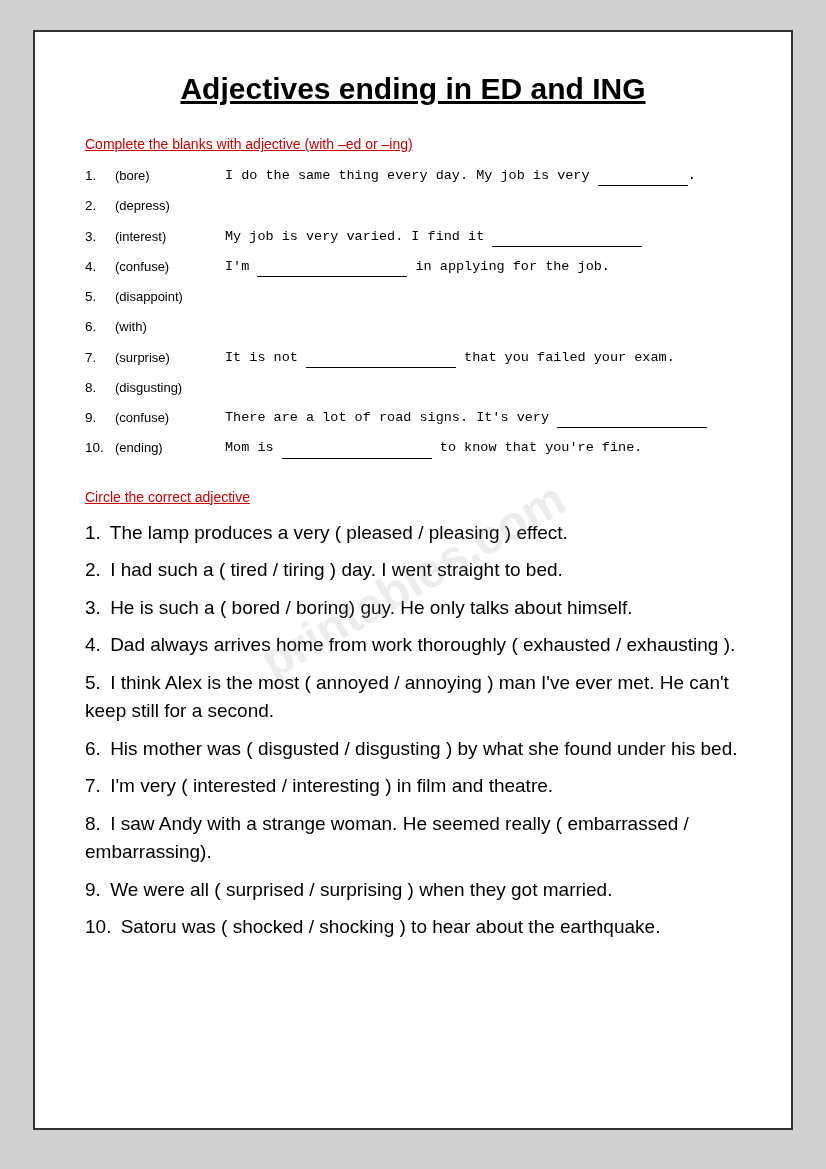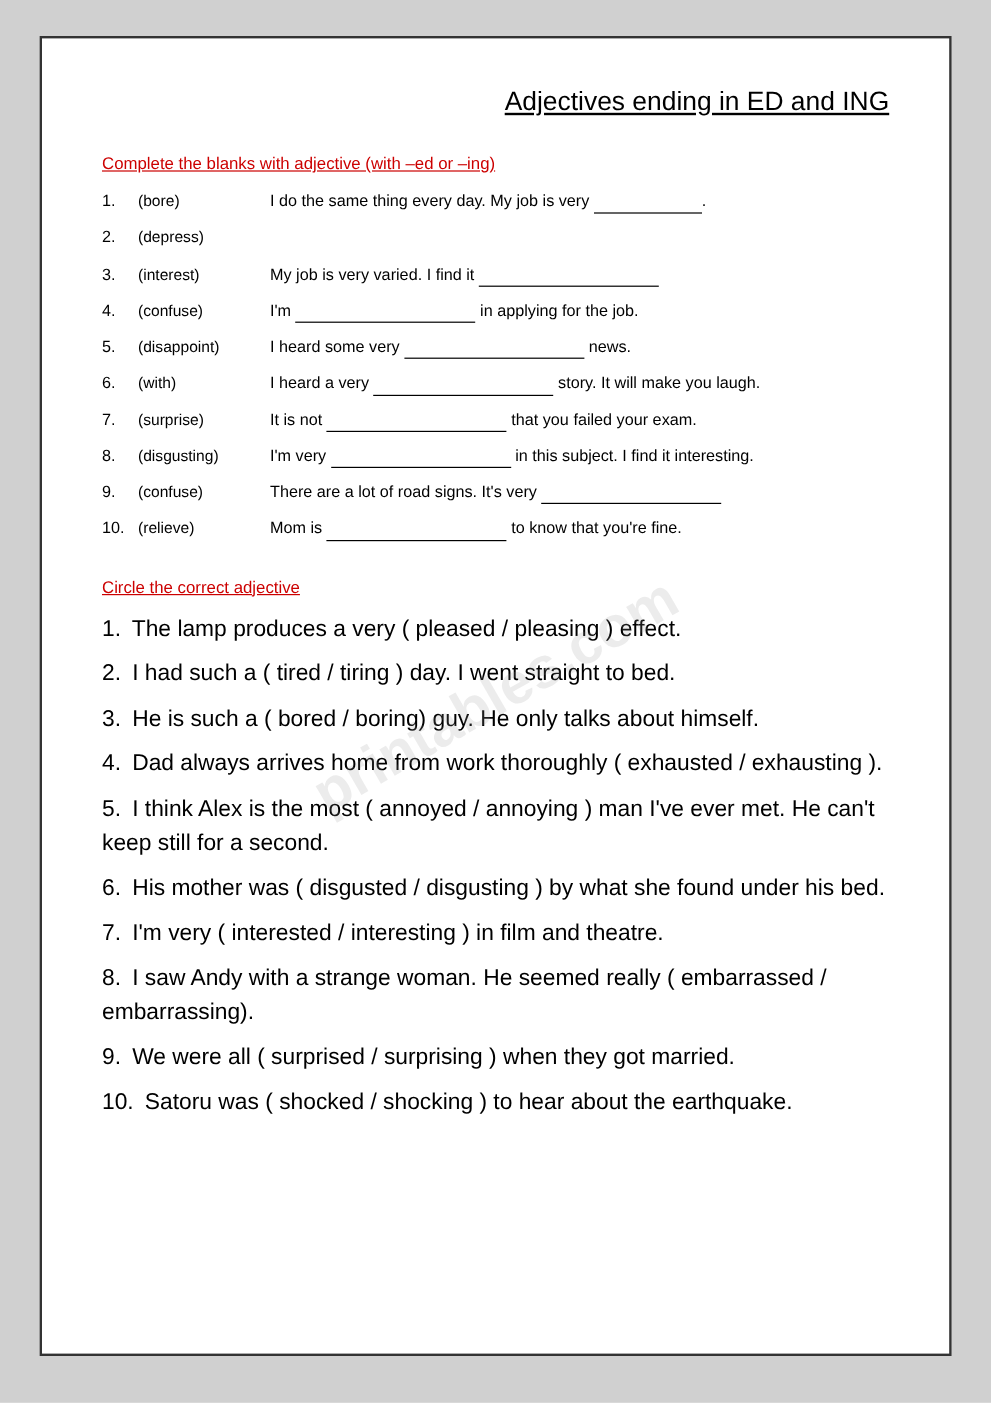--- a/index.html
+++ b/index.html
@@ -27,23 +27,23 @@
       transform: translate(-50%, -50%) rotate(-30deg);
       font-size: 48px;
       color: rgba(150,150,150,0.18);
       white-space: nowrap;
       pointer-events: none;
       font-family: Arial, sans-serif;
       font-weight: bold;
       z-index: 10;
     }
     .title {
-      text-align: right;
-      font-size: 22px;
-      font-weight: normal;
+      text-align: center;
+      font-size: 30px;
+      font-weight: bold;
       text-decoration: underline;
       margin-bottom: 30px;
       font-family: Arial, sans-serif;
     }
     .section-title {
       color: #cc0000;
       text-decoration: underline;
       font-size: 14px;
       font-family: Arial, sans-serif;
       margin-bottom: 14px;
@@ -67,20 +67,21 @@
       min-width: 30px;
       font-size: 13.5px;
     }
     .word-hint {
       min-width: 110px;
       font-size: 13px;
     }
     .sentence {
       flex: 1;
       font-size: 13.5px;
+      font-family: Liberation Mono, monospace;
     }
     .blank {
       display: inline-block;
       border-bottom: 1px solid #000;
       min-width: 120px;
       height: 14px;
       vertical-align: bottom;
     }
     .blank-short {
       min-width: 90px;
@@ -133,50 +134,47 @@
 
       <li>
         <span class="num">4.</span>
         <span class="word-hint">(confuse)</span>
         <span class="sentence">I'm <span class="blank blank-long"></span> in applying for the job.</span>
       </li>
 
       <li>
         <span class="num">5.</span>
         <span class="word-hint">(disappoint)</span>
-        <span class="sentence">I heard some very <span class="blank blank-long"></span> news.</span>
       </li>
 
       <li>
         <span class="num">6.</span>
         <span class="word-hint">(with)</span>
-        <span class="sentence">I heard a very <span class="blank blank-long"></span> story. It will make you laugh.</span>
       </li>
 
       <li>
         <span class="num">7.</span>
         <span class="word-hint">(surprise)</span>
         <span class="sentence">It is not <span class="blank blank-long"></span> that you failed your exam.</span>
       </li>
 
       <li>
         <span class="num">8.</span>
         <span class="word-hint">(disgusting)</span>
-        <span class="sentence">I'm very <span class="blank blank-long"></span> in this subject. I find it interesting.</span>
       </li>
 
       <li>
         <span class="num">9.</span>
         <span class="word-hint">(confuse)</span>
         <span class="sentence">There are a lot of road signs. It's very <span class="blank blank-long"></span></span>
       </li>
 
       <li>
         <span class="num">10.</span>
-        <span class="word-hint">(relieve)</span>
+        <span class="word-hint">(ending)</span>
         <span class="sentence">Mom is <span class="blank blank-long"></span> to know that you're fine.</span>
       </li>
 
     </ul>
   </div>
 
   <div class="section">
     <div class="section-title">Circle the correct adjective</div>
     <ul class="circle-list">
 

